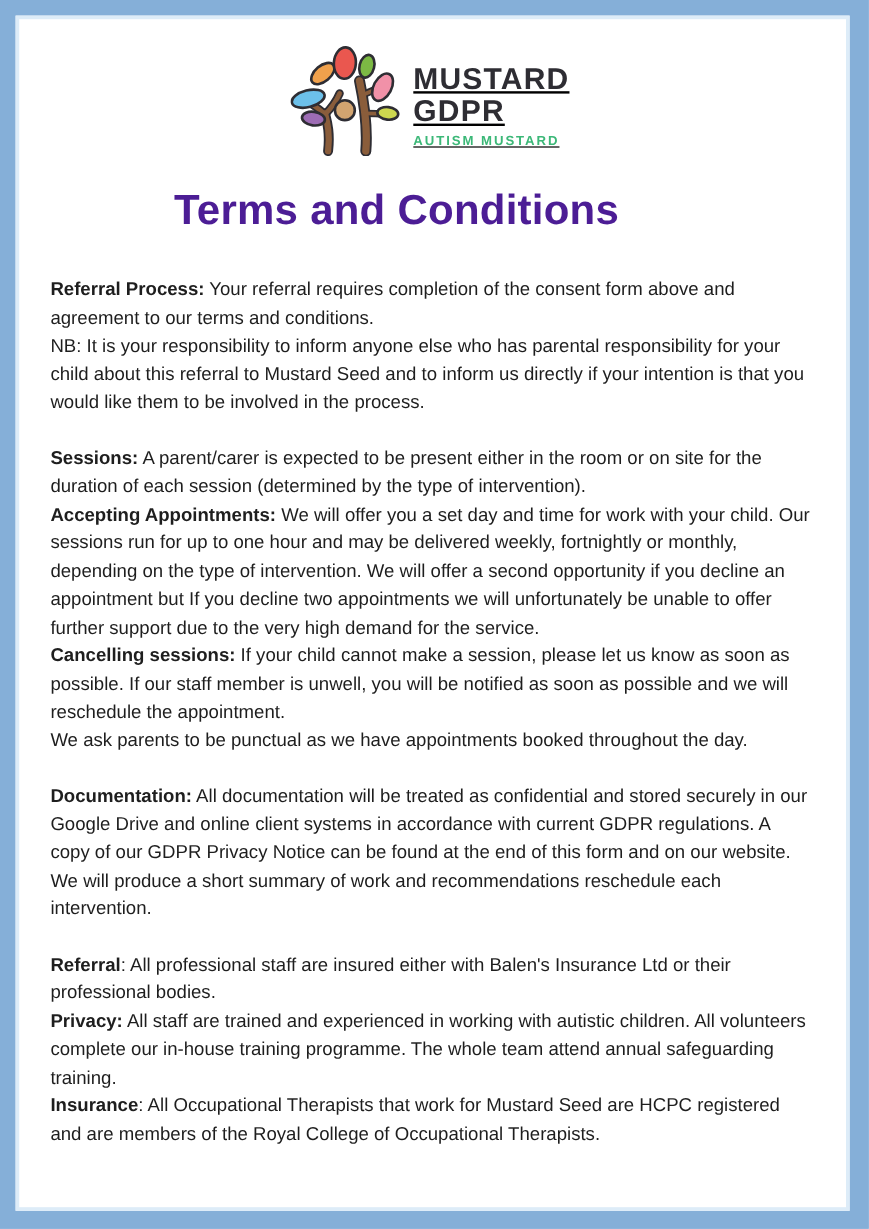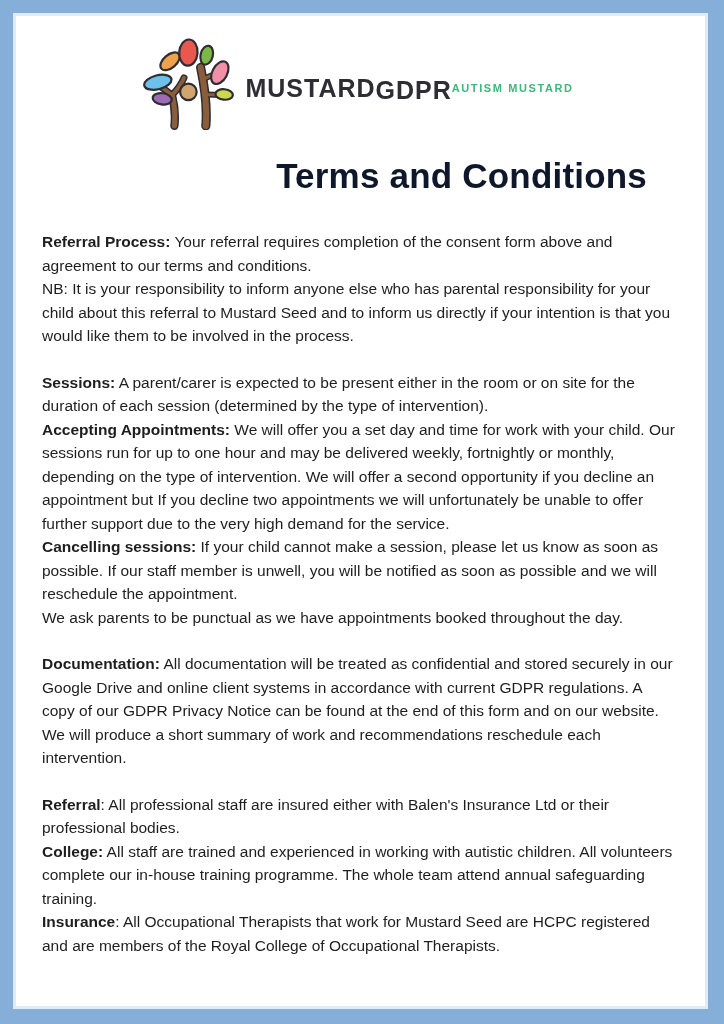--- a/index.html
+++ b/index.html
@@ -24,45 +24,46 @@
   }
   header.logo{
     display:flex;
     justify-content:center;
     align-items:center;
     gap:6px;
     margin-top:6px;
   }
   .logo svg{display:block;}
   .wordmark{
-    display:flex;
+    display:flex;flex-direction:column;
     line-height:1;
     margin-top:10px;
+    text-decoration:underline;
   }
   .wordmark .wm-line{
     font-weight:bold;
     font-size:25px;
     letter-spacing:1px;
     color:#2e2d33;
   }
   .wordmark .wm-line2{margin-top:2px;}
   .wordmark .tagline{
     margin-top:7px;
     font-weight:bold;
     font-size:11px;
     letter-spacing:1.6px;
     color:#3cb878;
   }
   h1.page-title{
     margin:26px 0 0 0;
-    text-align:right;
+    text-align:center;
     transform:translateX(-28px);
     font-size:35px;
     font-weight:bold;
-    color:#0f172a;
+    color:#4c1d95;
     letter-spacing:0.2px;
   }
   main.doc{
     margin-top:34px;
     color:#1e1e1e;
     font-size:15.5px;
     line-height:23.5px;
   }
   main.doc p{margin:0;}
   main.doc p.gap{margin-top:23px;}
@@ -117,18 +118,18 @@
     <main class="doc">
         <p><strong>Referral Process:</strong> Your referral requires completion of the consent form above and agreement to our terms and conditions.</p>
         <p>NB: It is your responsibility to inform anyone else who has parental responsibility for your child about this referral to Mustard Seed and to inform us directly if your intention is that you would like them to be involved in the process.</p>
         <p class="gap"><strong>Sessions:</strong> A parent/carer is expected to be present either in the room or on site for the duration of each session (determined by the type of intervention).</p>
         <p><strong>Accepting Appointments:</strong> We will offer you a set day and time for work with your child. Our sessions run for up to one hour and may be delivered weekly, fortnightly or monthly, depending on the type of intervention. We will offer a second opportunity if you decline an appointment but If you decline two appointments we will unfortunately be unable to offer further support due to the very high demand for the service.</p>
         <p><strong>Cancelling sessions:</strong> If your child cannot make a session, please let us know as soon as possible. If our staff member is unwell, you will be notified as soon as possible and we will reschedule the appointment.</p>
         <p>We ask parents to be punctual as we have appointments booked throughout the day.</p>
         <p class="gap"><strong>Documentation:</strong> All documentation will be treated as confidential and stored securely in our Google Drive and online client systems in accordance with current GDPR regulations. A copy of our GDPR Privacy Notice can be found at the end of this form and on our website.</p>
         <p>We will produce a short summary of work and recommendations reschedule each intervention.</p>
         <p class="gap"><strong>Referral</strong>: All professional staff are insured either with Balen's Insurance Ltd or their professional bodies.</p>
-        <p><strong>College:</strong> All staff are trained and experienced in working with autistic children. All volunteers complete our in-house training programme. The whole team attend annual safeguarding training.</p>
+        <p><strong>Privacy:</strong> All staff are trained and experienced in working with autistic children. All volunteers complete our in-house training programme. The whole team attend annual safeguarding training.</p>
         <p><strong>Insurance</strong>: All Occupational Therapists that work for Mustard Seed are HCPC registered and are members of the Royal College of Occupational Therapists.</p>
       </main>
 
   </div>
 </div>
 
 </body></html>

